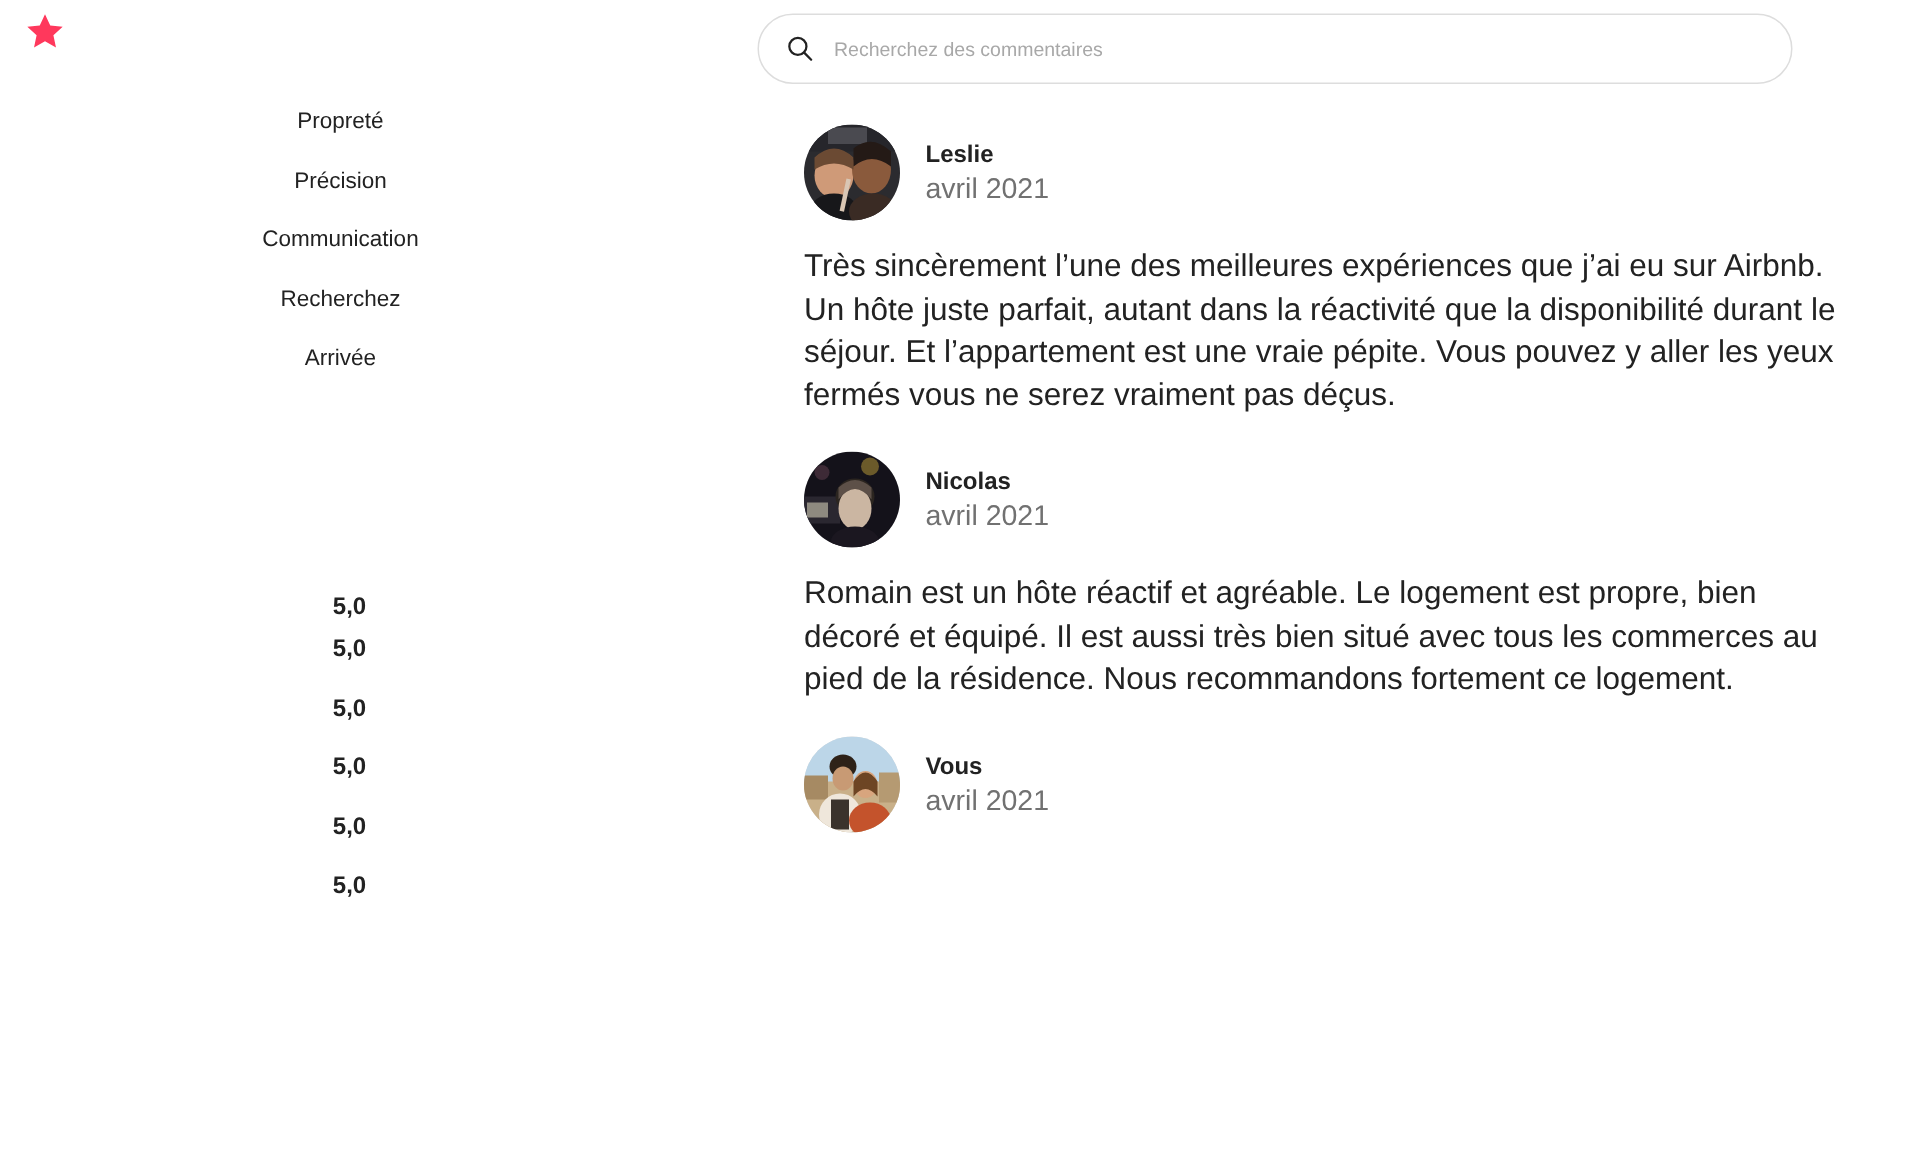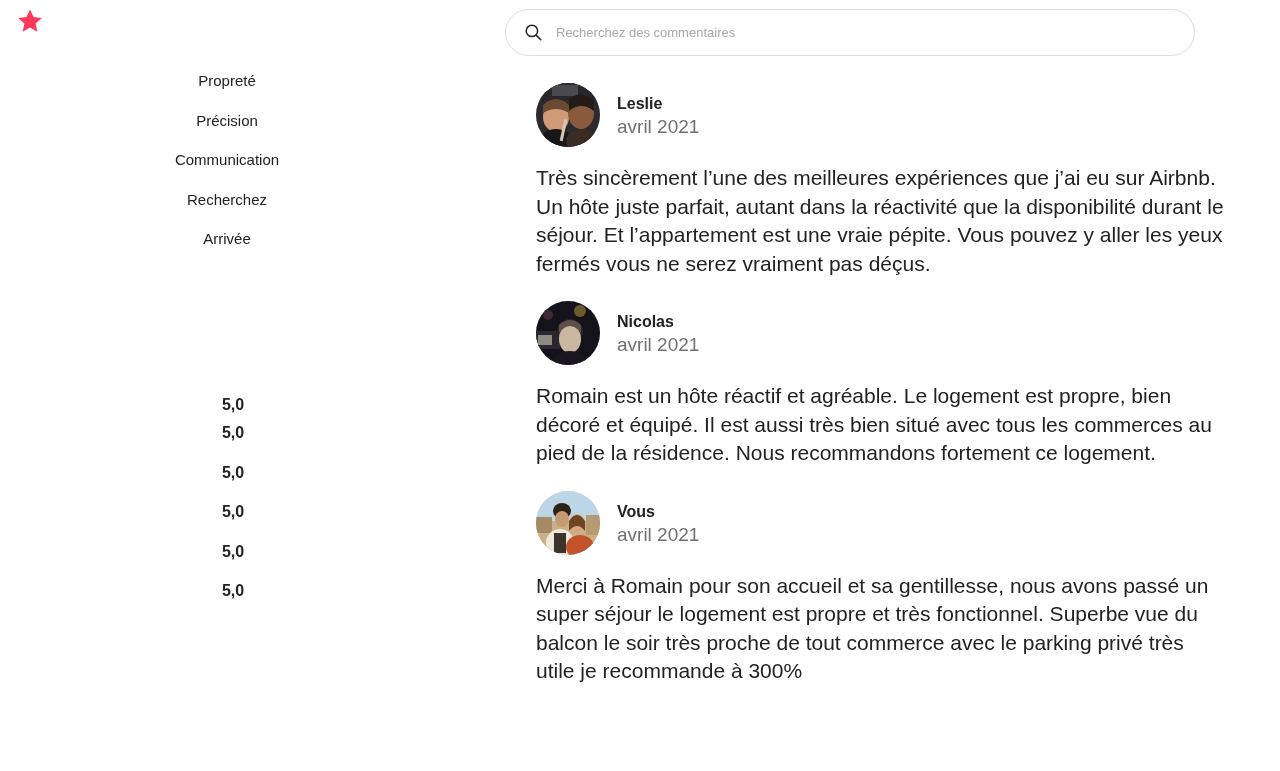--- a/index.html
+++ b/index.html
@@ -321,18 +321,17 @@
               <ellipse cx="24" cy="52" rx="14" ry="14" fill="#efe7db"></ellipse>
               <ellipse cx="44" cy="56" rx="14" ry="12" fill="#c4532c"></ellipse>
               <rect x="18" y="42" width="12" height="20" fill="#3b332c"></rect>
             </svg>
           </div>
           <div class="review-meta">
             <div class="reviewer-name">Vous</div>
             <div class="review-date">avril 2021</div>
           </div>
         </div>
-        <div class="review-body">Merci à Romain pour son accueil et sa gentillesse, nous avons passé un super séjour le logement est propre et très fonctionnel. Superbe vue du balcon le soir très proche de tout commerce avec le parking privé très utile je recommande à 300%</div>
       </div>
 
     </div>
   </div>
 </div>
 
 </body></html>

